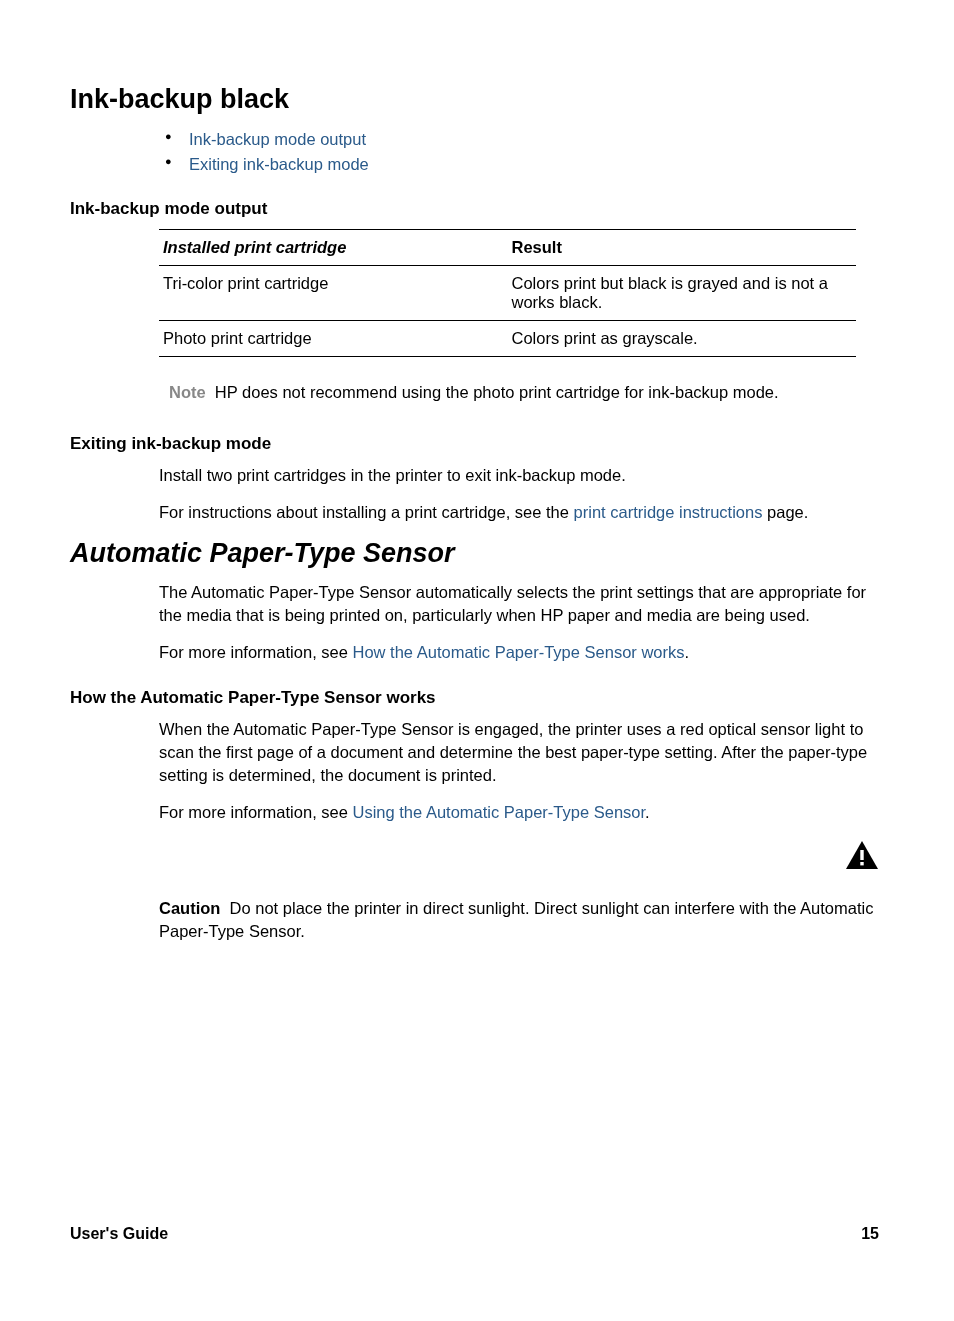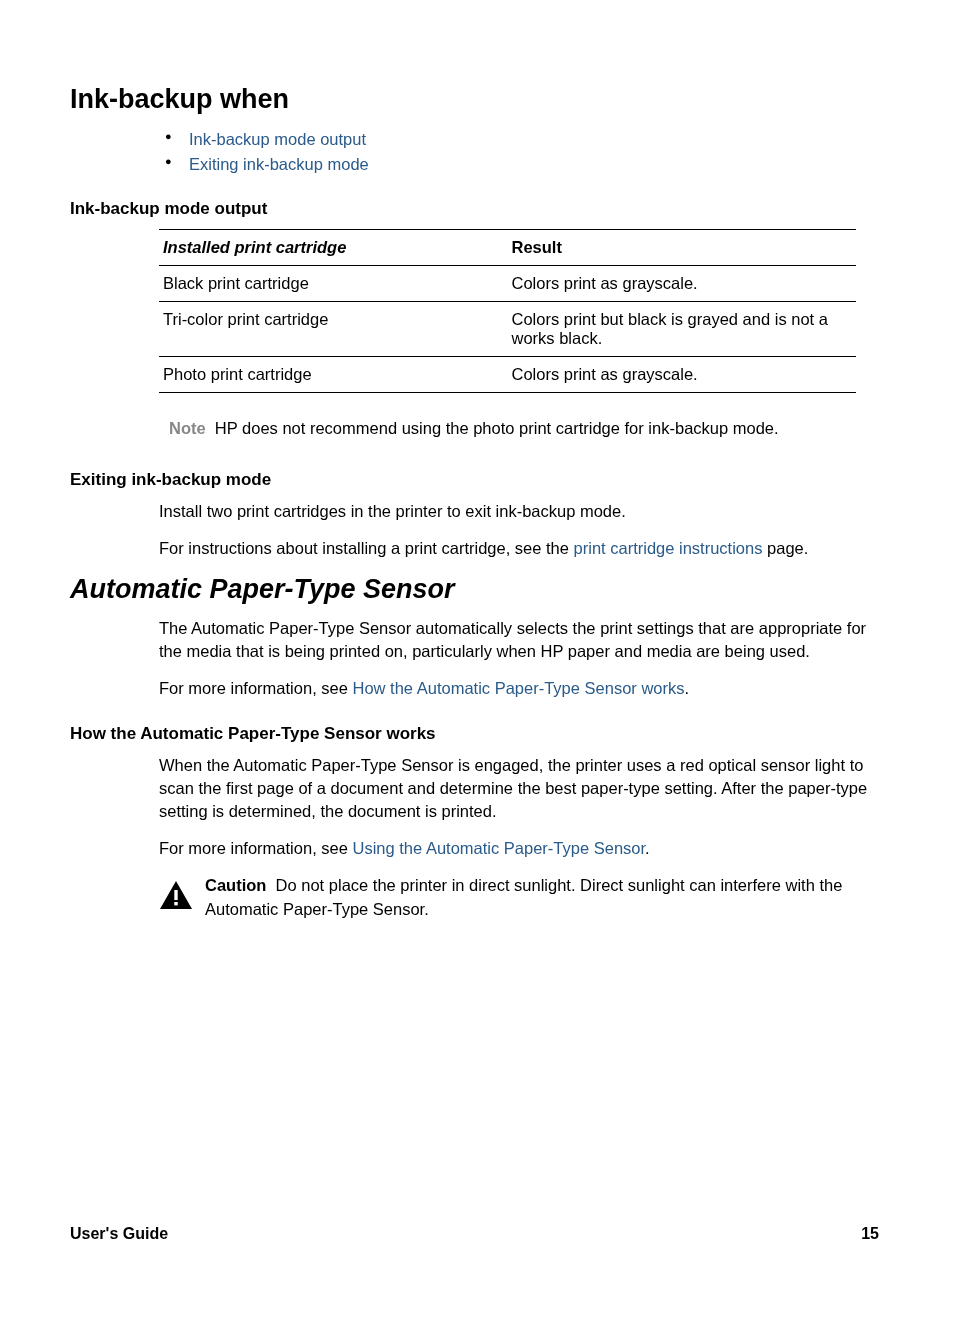--- a/index.html
+++ b/index.html
@@ -86,25 +86,26 @@
     .note-label {
       color: #888;
       font-weight: bold;
       margin-left: 10px;
     }
     .section-gap { margin-top: 10px; font-style: italic; }
     .section-gap2 { margin-top: 24px; }
     .caution-block {
       margin-left: 89px;
       display: flex;
-      align-items: center;
-      gap: 12px;
+      align-items: flex-end;
+      gap: 20px;
       font-size: 16.5px;
       line-height: 1.4;
       margin-top: 6px;
+      flex-direction: column;
     }
     .caution-icon {
       flex-shrink: 0;
       margin-top: 2px;
     }
     .caution-text {
       flex: 1;
     }
     .caution-label { font-weight: bold; }
     .footer {
@@ -116,43 +117,39 @@
       justify-content: space-between;
       font-size: 16px;
       font-weight: bold;
     }
   </style>
 </head>
 <body>
 
 <div class="page">
 
-  <h1 class="h1">Ink-backup when</h1>
+  <h1 class="h1">Ink-backup black</h1>
 
 
   <ul class="links">
     <li><a href="#" class="link">Ink-backup mode output</a></li>
     <li><a href="#" class="link">Exiting ink-backup mode</a></li>
   </ul>
 
   <h2 class="h2">Ink-backup mode output</h2>
 
 
   <table class="output">
     <thead>
       <tr>
         <th class="col1">Installed print cartridge</th>
         <th>Result</th>
       </tr>
     </thead>
     <tbody>
-      <tr>
-        <td>Black print cartridge</td>
-        <td>Colors print as grayscale.</td>
-      </tr>
       <tr>
         <td>Tri-color print cartridge</td>
         <td>Colors print but black is grayed and is not a works black.</td>
       </tr>
       <tr>
         <td>Photo print cartridge</td>
         <td>Colors print as grayscale.</td>
       </tr>
     </tbody>
   </table>

